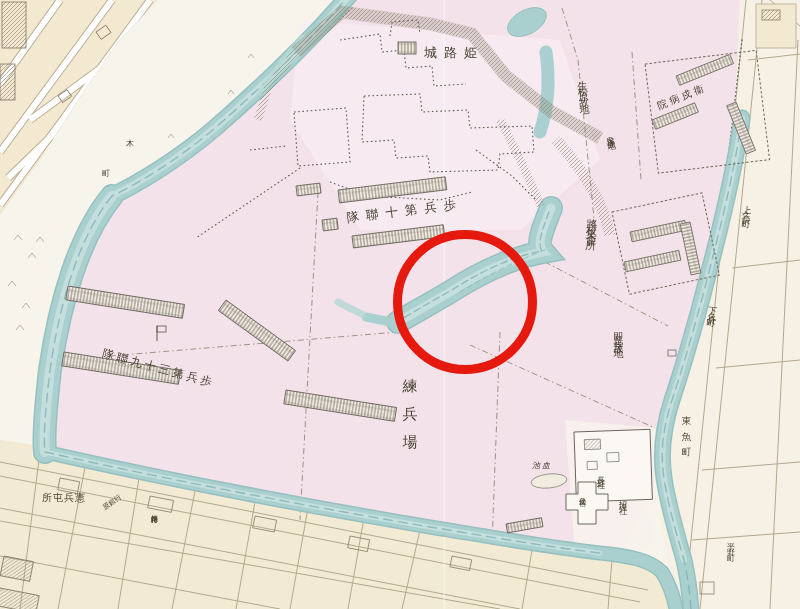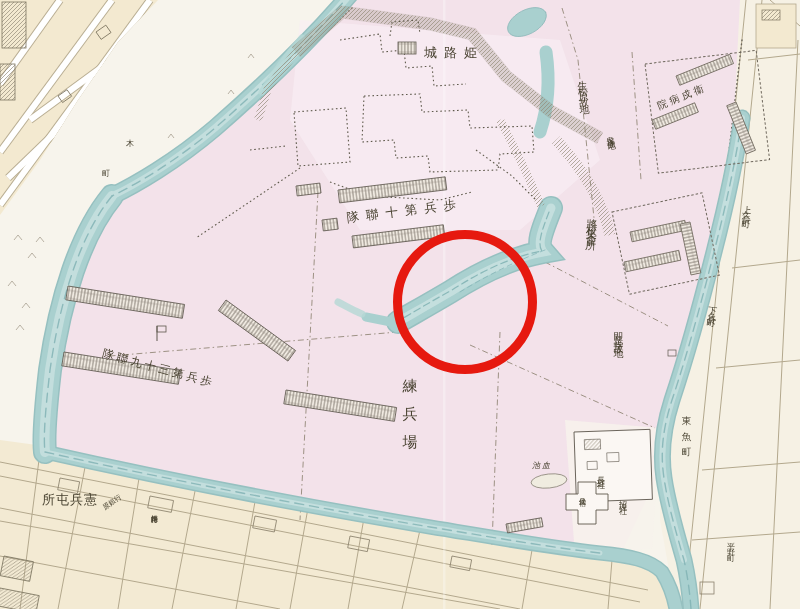--- a/index.html
+++ b/index.html
@@ -311,21 +311,21 @@
 <div class="lbl v" style="left:586px;top:210px;font-size:11px;letter-spacing:5px;transform:rotate(3deg);">將校集會所</div>
 <div class="lbl" style="left:656px;top:102px;font-size:10px;letter-spacing:3px;transform:rotate(-22deg);transform-origin:left top;">院病戍衞</div>
 <div class="lbl v" style="left:577px;top:72px;font-size:10px;letter-spacing:6px;transform:rotate(-5deg);">生松原故地</div>
 <div class="lbl v" style="left:604px;top:130px;font-size:8px;letter-spacing:2px;transform:rotate(-12deg);">鬼塚故地</div>
 <div class="lbl v" style="left:402px;top:366px;font-size:15px;letter-spacing:28px;">練兵場</div>
 <div class="lbl v" style="left:613px;top:324px;font-size:10px;letter-spacing:4px;">即是堂故地</div>
 <div class="lbl v" style="left:596px;top:470px;font-size:8px;letter-spacing:2px;">長壁社</div>
 <div class="lbl v" style="left:618px;top:494px;font-size:8px;letter-spacing:3px;">招魂社</div>
 <div class="lbl v" style="left:578px;top:492px;font-size:7px;letter-spacing:1px;">伏見宿</div>
 <div class="lbl" style="left:532px;top:462px;font-size:8px;letter-spacing:2px;font-style:italic;">池血</div>
-<div class="lbl" style="left:42px;top:493px;font-size:13px;letter-spacing:1px;">所屯兵憲</div>
+<div class="lbl" style="left:42px;top:493px;font-size:10px;letter-spacing:1px;">所屯兵憲</div>
 <div class="lbl" style="left:102px;top:506px;font-size:7px;transform:rotate(-35deg);transform-origin:left top;">原銀行</div>
 <div class="lbl v" style="left:150px;top:510px;font-size:7px;">姫路銀行</div>
 <div class="lbl v" style="left:742px;top:198px;font-size:9px;letter-spacing:5px;transform:rotate(4deg);">上久長町</div>
 <div class="lbl v" style="left:708px;top:300px;font-size:9px;letter-spacing:4px;transform:rotate(7deg);">下久長町</div>
 <div class="lbl v" style="left:682px;top:408px;font-size:9.5px;letter-spacing:16px;">東魚町</div>
 <div class="lbl v" style="left:726px;top:536px;font-size:8px;letter-spacing:6px;">平野町</div>
 <div class="lbl" style="left:126px;top:140px;font-size:8px;">木</div>
 <div class="lbl" style="left:102px;top:170px;font-size:8px;">町</div>
 
 <div class="annot" style="left:393px;top:230px;width:126px;height:126px;border:9px solid #e6190f;"></div>

